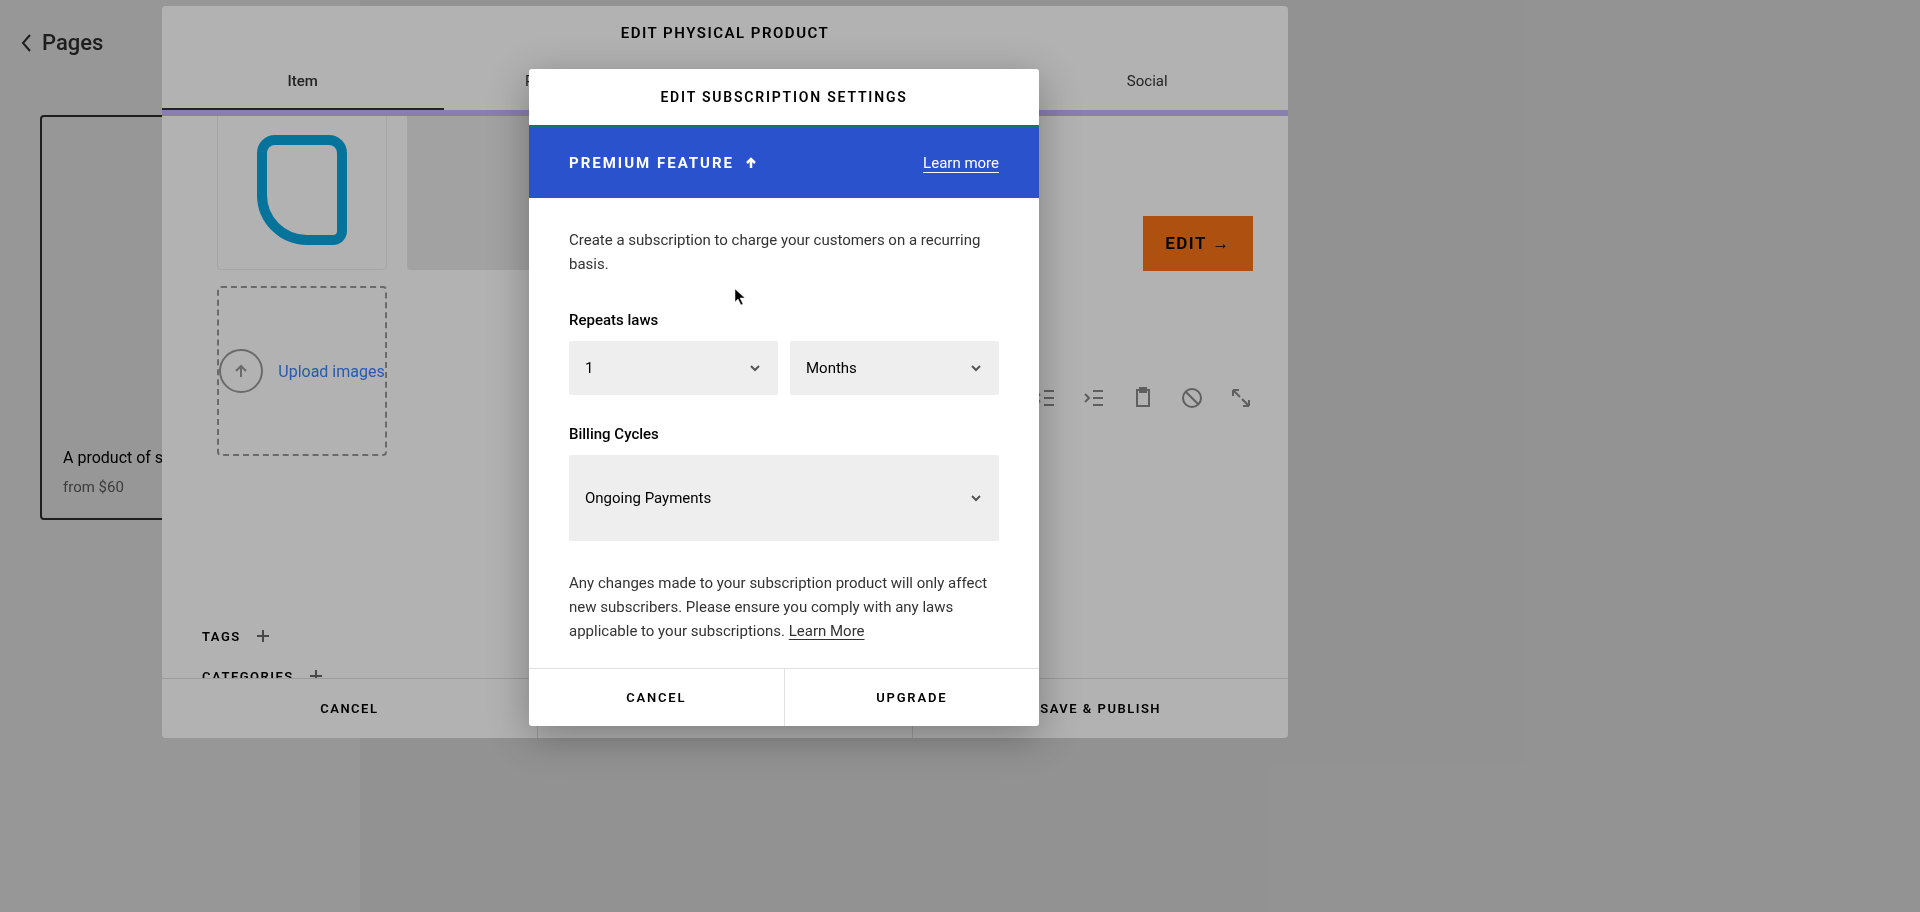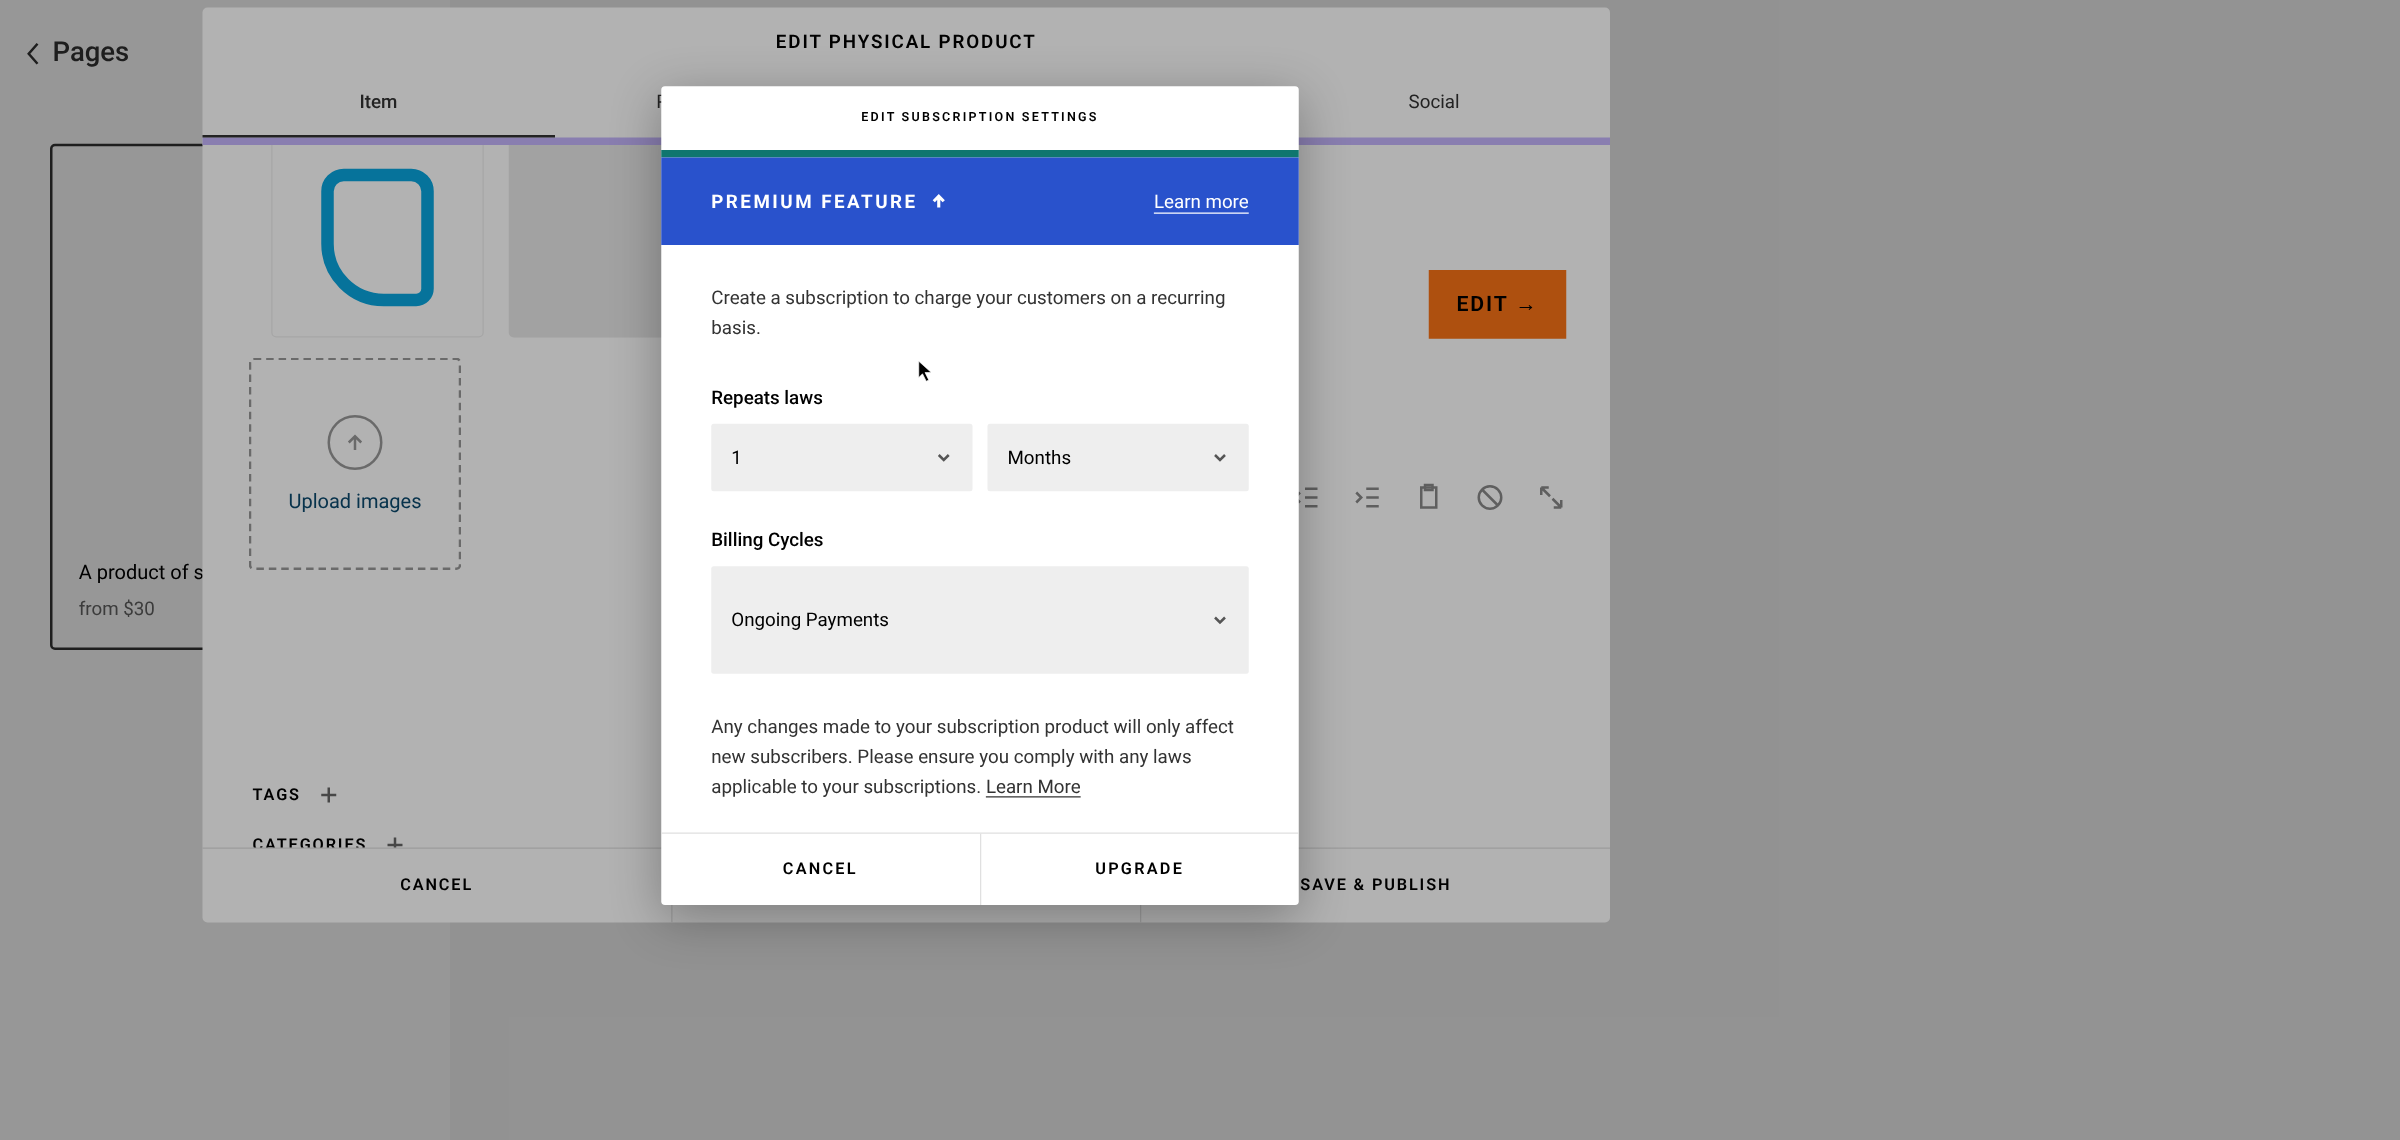--- a/index.html
+++ b/index.html
@@ -173,32 +173,31 @@
 
     .pm-body {
       flex: 1;
       padding: 20px 40px;
       overflow: hidden;
       position: relative;
     }
 
     .pm-upload-box {
       position: absolute;
-      left: 37px;
+      left: 55px;
       top: 170px;
       width: 170px;
       height: 170px;
       border: 2px dashed #999;
       border-radius: 4px;
       display: flex;
-      flex-direction: column;
       align-items: center;
       justify-content: center;
       gap: 15px;
-      color: #0c4a6e;
+      color: #3b82f6;
     }
 
     .pm-upload-circle {
       width: 44px;
       height: 44px;
       border: 2px solid #999;
       border-radius: 50%;
       display: flex;
       align-items: center;
       justify-content: center;
@@ -334,24 +333,24 @@
       background: #ffffff;
       border-radius: 3px;
       box-shadow: 0 10px 40px rgba(0,0,0,0.3);
       display: flex;
       flex-direction: column;
     }
 
     .sm-title {
       padding: 20px 0;
       text-align: center;
-      font-size: 10px;
+      font-size: 14px;
       font-weight: 600;
       letter-spacing: 1.8px;
-      border-bottom: 6px solid #0f766e;
+      border-bottom: 3px solid #0f766e;
     }
 
     .sm-premium-banner {
       background: #2952cc;
       color: #fff;
       padding: 26px 40px;
       display: flex;
       justify-content: space-between;
       align-items: center;
     }
@@ -485,21 +484,21 @@
           </svg>
       </div>
       <div class="bg-icon-btn">
         <svg width="24" height="24" viewBox="0 0 24 24">
             <path d="M12 4v16M4 12h16" stroke="#666" stroke-width="2"></path>
           </svg>
       </div>
     </div>
     <div class="bg-card"></div>
     <div class="bg-card-title">A product of s...</div>
-    <div class="bg-card-price">from $30</div>
+    <div class="bg-card-price">from $60</div>
   </div>
 </div>
 
 <div class="modal-overlay-1"></div>
 
 <div class="product-modal">
   <div class="pm-header">EDIT PHYSICAL PRODUCT</div>
   <div class="pm-tabs">
     <div class="pm-tab active">Item</div>
     <div class="pm-tab">Pricing &amp; Variants</div>

